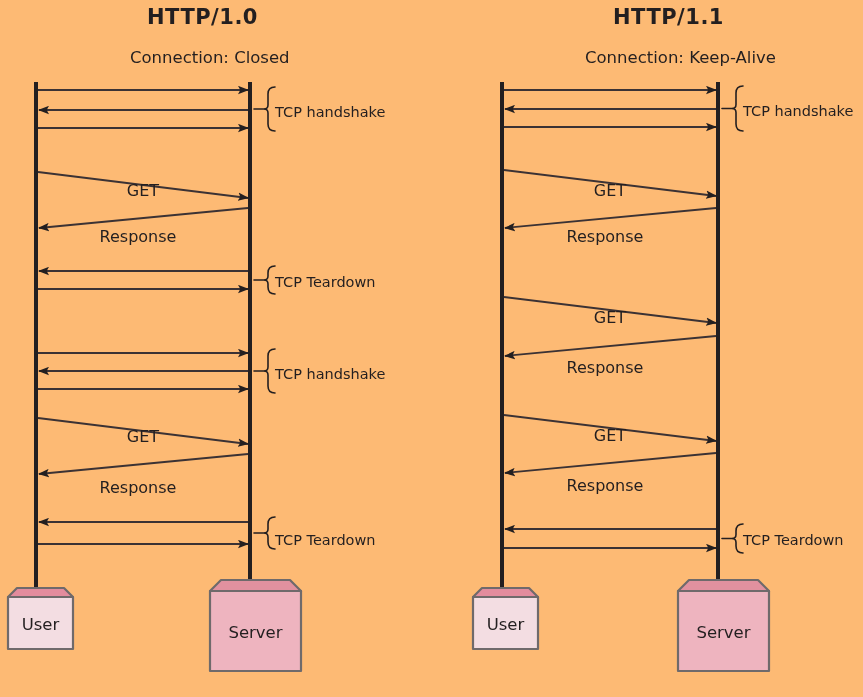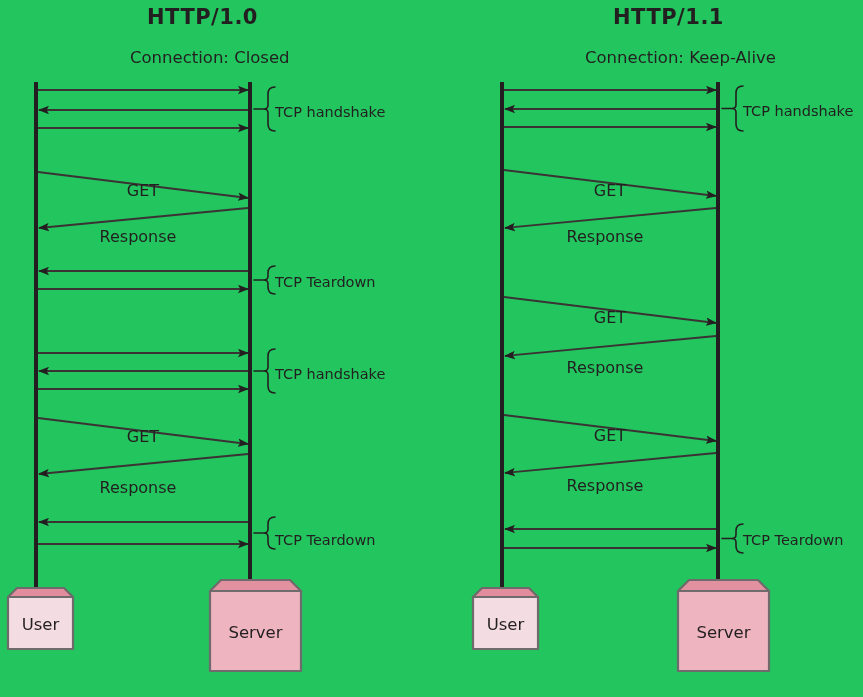--- a/index.html
+++ b/index.html
@@ -10,21 +10,21 @@
   body {
     width: 863px;
     height: 697px;
     overflow: hidden;
     font-family: "DejaVu Sans", sans-serif;
   }
   #stage {
     position: relative;
     width: 863px;
     height: 697px;
-    background: #22c55e;
+    background: #fdba74;
   }
   svg.diagram {
     position: absolute;
     left: 0;
     top: 0;
     width: 863px;
     height: 697px;
   }
   .ttl {
     font-family: "DejaVu Sans", sans-serif;

